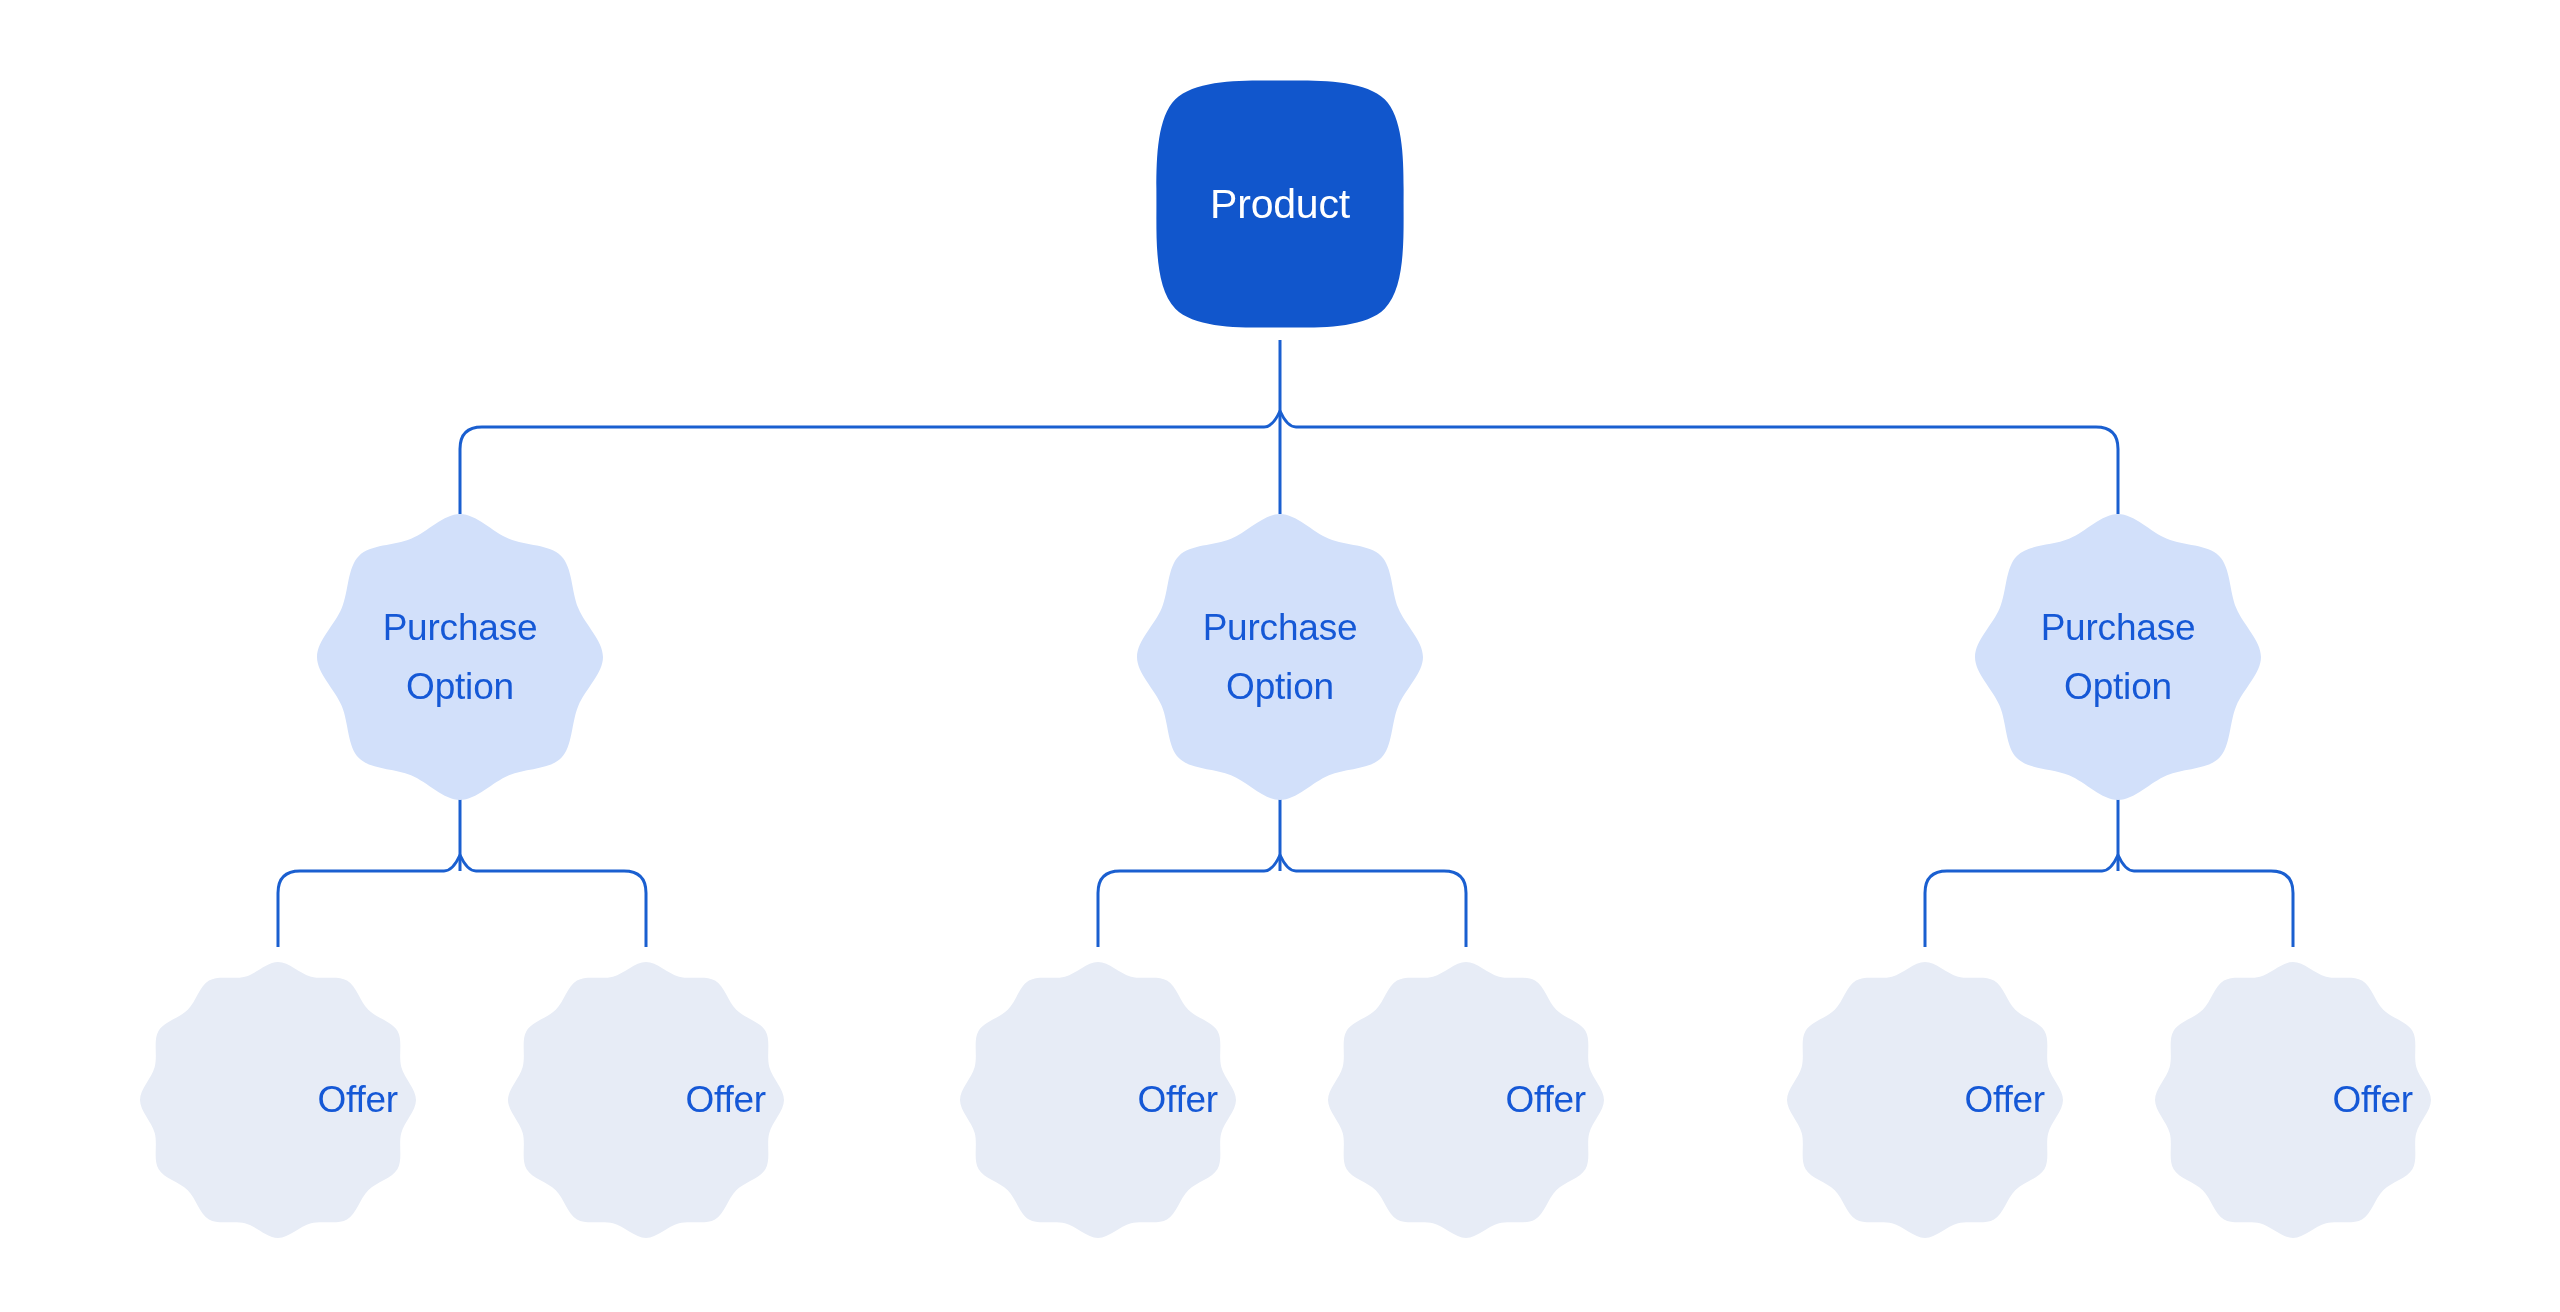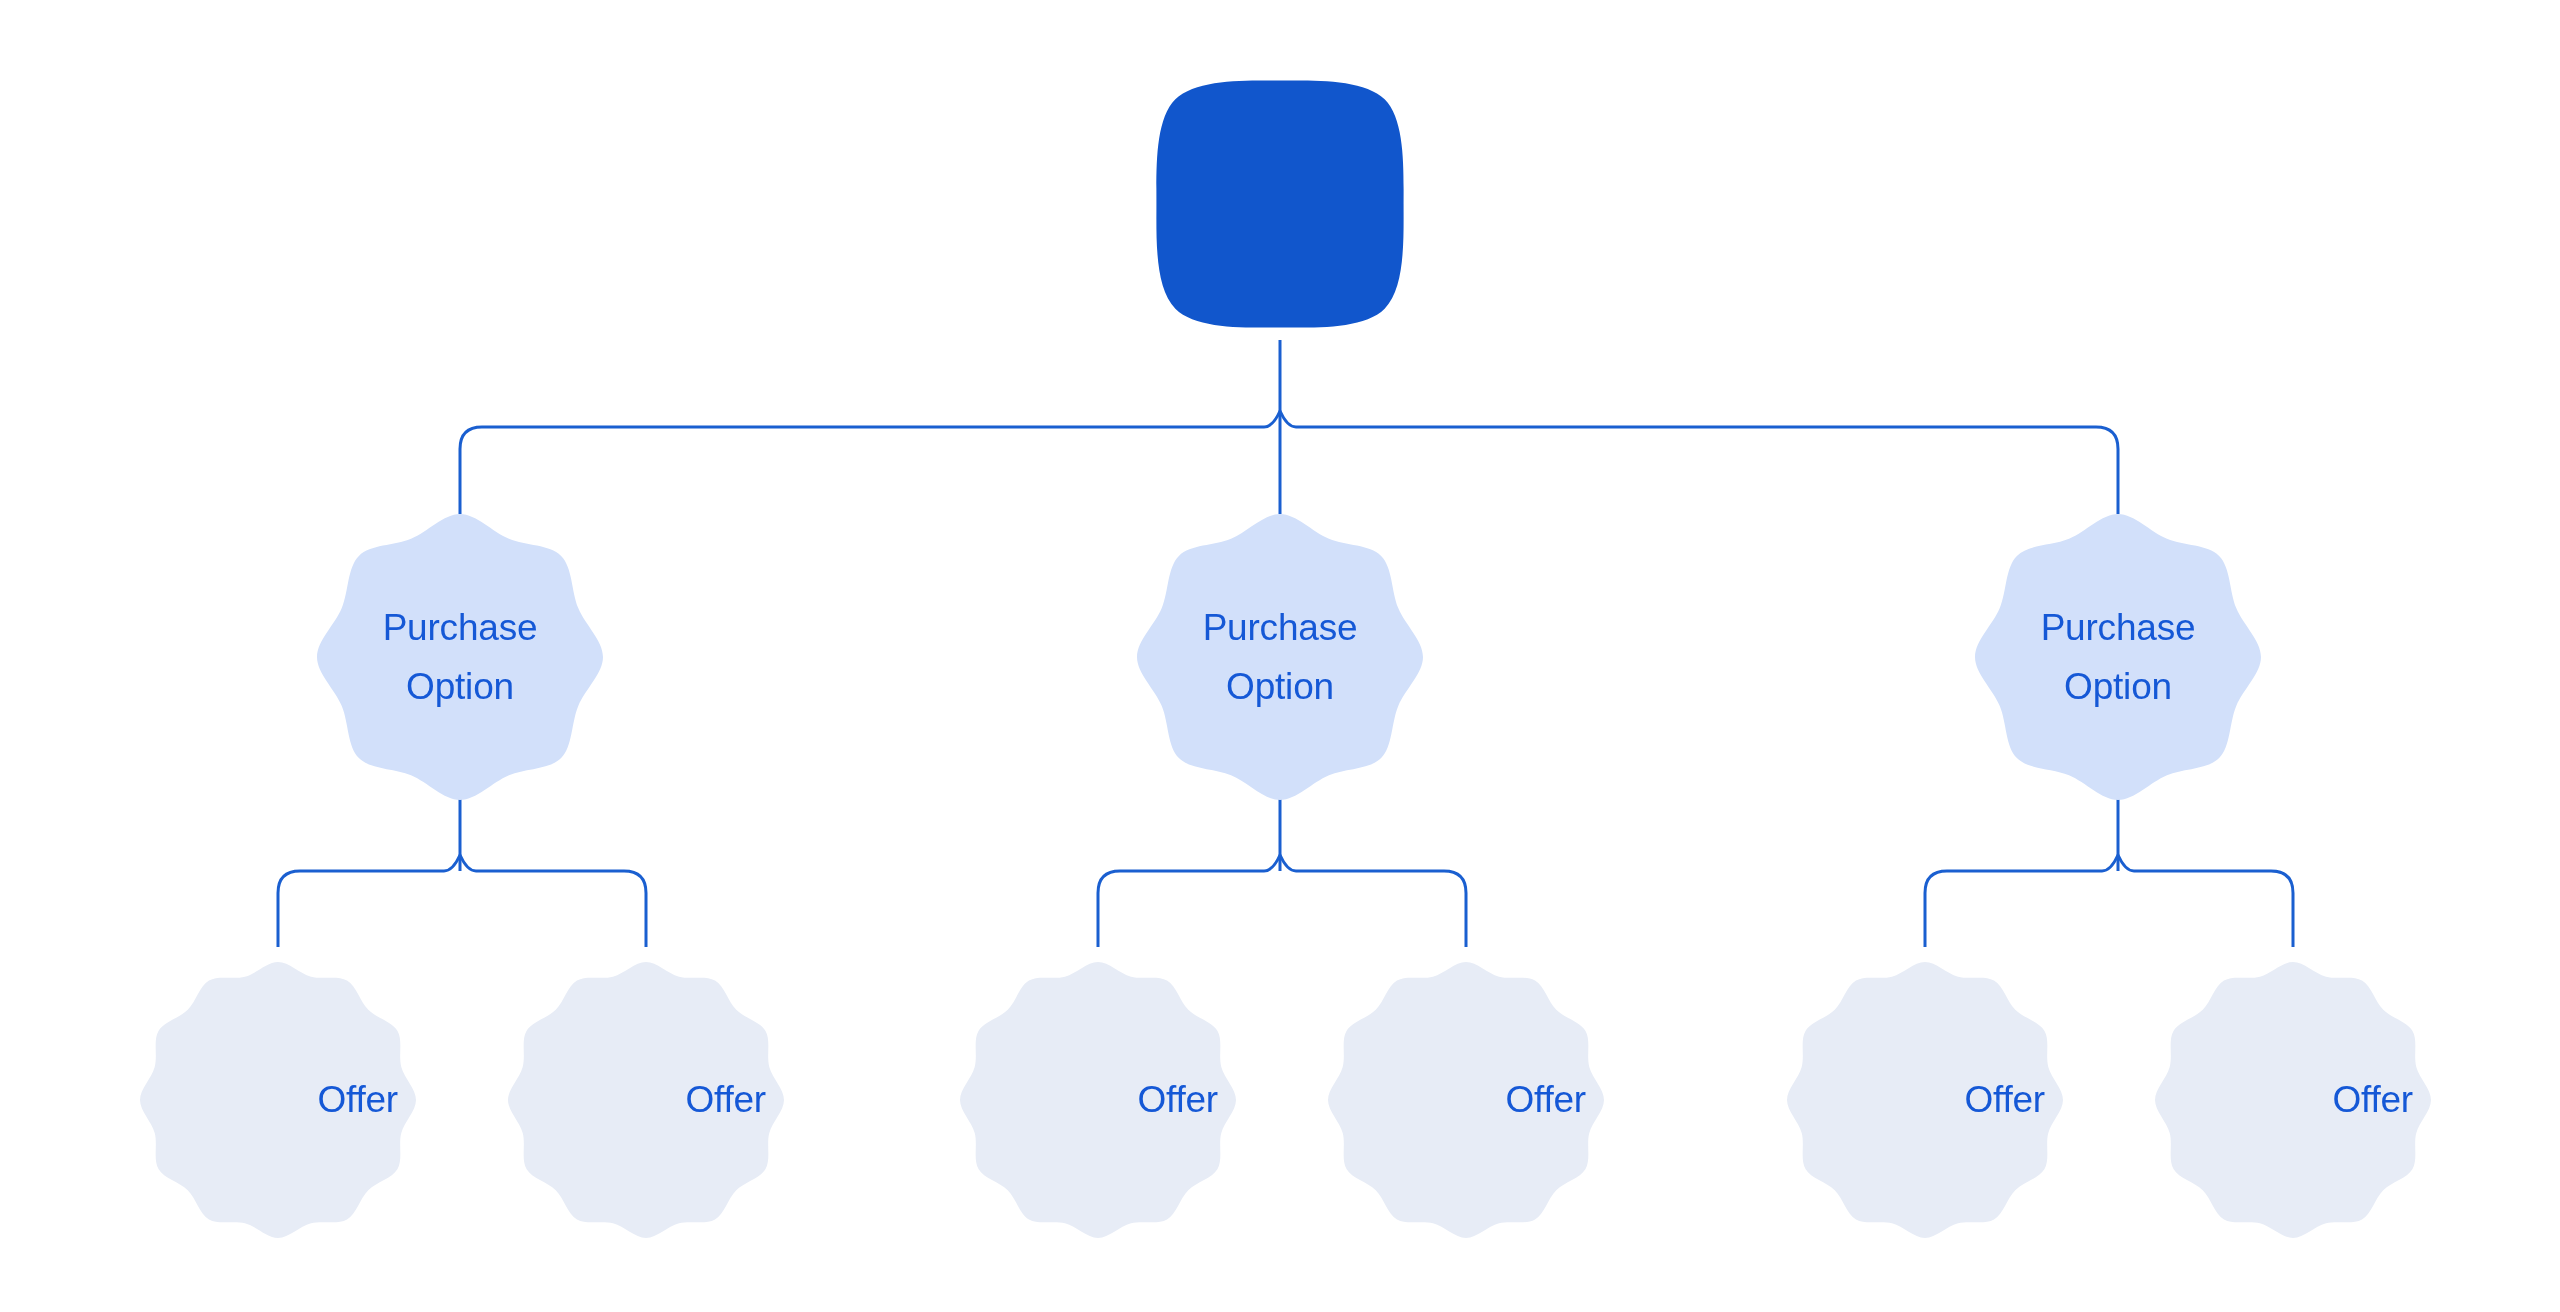--- a/index.html
+++ b/index.html
@@ -78,20 +78,21 @@
         <path d="M 2118.00 514.00 C 2134.33 514.00, 2150.13 531.78, 2166.98 538.76 C 2183.83 545.74, 2207.57 544.34, 2219.12 555.88 C 2230.66 567.43, 2229.26 591.17, 2236.24 608.02 C 2243.22 624.87, 2261.00 640.67, 2261.00 657.00 C 2261.00 673.33, 2243.22 689.13, 2236.24 705.98 C 2229.26 722.83, 2230.66 746.57, 2219.12 758.12 C 2207.57 769.66, 2183.83 768.26, 2166.98 775.24 C 2150.13 782.22, 2134.33 800.00, 2118.00 800.00 C 2101.67 800.00, 2085.87 782.22, 2069.02 775.24 C 2052.17 768.26, 2028.43 769.66, 2016.88 758.12 C 2005.34 746.57, 2006.74 722.83, 1999.76 705.98 C 1992.78 689.13, 1975.00 673.33, 1975.00 657.00 C 1975.00 640.67, 1992.78 624.87, 1999.76 608.02 C 2006.74 591.17, 2005.34 567.43, 2016.88 555.88 C 2028.43 544.34, 2052.17 545.74, 2069.02 538.76 C 2085.87 531.78, 2101.67 514.00, 2118.00 514.00 Z" fill="#d2e0fa"></path>
         <path d="M 278.00 962.00 C 289.01 962.00, 299.54 973.62, 311.04 976.70 C 322.54 979.78, 337.46 974.98, 347.00 980.49 C 356.54 985.99, 359.84 1001.32, 368.26 1009.74 C 376.68 1018.16, 392.01 1021.46, 397.51 1031.00 C 403.02 1040.54, 398.22 1055.46, 401.30 1066.96 C 404.38 1078.46, 416.00 1088.99, 416.00 1100.00 C 416.00 1111.01, 404.38 1121.54, 401.30 1133.04 C 398.22 1144.54, 403.02 1159.46, 397.51 1169.00 C 392.01 1178.54, 376.68 1181.84, 368.26 1190.26 C 359.84 1198.68, 356.54 1214.01, 347.00 1219.51 C 337.46 1225.02, 322.54 1220.22, 311.04 1223.30 C 299.54 1226.38, 289.01 1238.00, 278.00 1238.00 C 266.99 1238.00, 256.46 1226.38, 244.96 1223.30 C 233.46 1220.22, 218.54 1225.02, 209.00 1219.51 C 199.46 1214.01, 196.16 1198.68, 187.74 1190.26 C 179.32 1181.84, 163.99 1178.54, 158.49 1169.00 C 152.98 1159.46, 157.78 1144.54, 154.70 1133.04 C 151.62 1121.54, 140.00 1111.01, 140.00 1100.00 C 140.00 1088.99, 151.62 1078.46, 154.70 1066.96 C 157.78 1055.46, 152.98 1040.54, 158.49 1031.00 C 163.99 1021.46, 179.32 1018.16, 187.74 1009.74 C 196.16 1001.32, 199.46 985.99, 209.00 980.49 C 218.54 974.98, 233.46 979.78, 244.96 976.70 C 256.46 973.62, 266.99 962.00, 278.00 962.00 Z" fill="#e7ecf6"></path>
         <path d="M 646.00 962.00 C 657.01 962.00, 667.54 973.62, 679.04 976.70 C 690.54 979.78, 705.46 974.98, 715.00 980.49 C 724.54 985.99, 727.84 1001.32, 736.26 1009.74 C 744.68 1018.16, 760.01 1021.46, 765.51 1031.00 C 771.02 1040.54, 766.22 1055.46, 769.30 1066.96 C 772.38 1078.46, 784.00 1088.99, 784.00 1100.00 C 784.00 1111.01, 772.38 1121.54, 769.30 1133.04 C 766.22 1144.54, 771.02 1159.46, 765.51 1169.00 C 760.01 1178.54, 744.68 1181.84, 736.26 1190.26 C 727.84 1198.68, 724.54 1214.01, 715.00 1219.51 C 705.46 1225.02, 690.54 1220.22, 679.04 1223.30 C 667.54 1226.38, 657.01 1238.00, 646.00 1238.00 C 634.99 1238.00, 624.46 1226.38, 612.96 1223.30 C 601.46 1220.22, 586.54 1225.02, 577.00 1219.51 C 567.46 1214.01, 564.16 1198.68, 555.74 1190.26 C 547.32 1181.84, 531.99 1178.54, 526.49 1169.00 C 520.98 1159.46, 525.78 1144.54, 522.70 1133.04 C 519.62 1121.54, 508.00 1111.01, 508.00 1100.00 C 508.00 1088.99, 519.62 1078.46, 522.70 1066.96 C 525.78 1055.46, 520.98 1040.54, 526.49 1031.00 C 531.99 1021.46, 547.32 1018.16, 555.74 1009.74 C 564.16 1001.32, 567.46 985.99, 577.00 980.49 C 586.54 974.98, 601.46 979.78, 612.96 976.70 C 624.46 973.62, 634.99 962.00, 646.00 962.00 Z" fill="#e7ecf6"></path>
         <path d="M 1098.00 962.00 C 1109.01 962.00, 1119.54 973.62, 1131.04 976.70 C 1142.54 979.78, 1157.46 974.98, 1167.00 980.49 C 1176.54 985.99, 1179.84 1001.32, 1188.26 1009.74 C 1196.68 1018.16, 1212.01 1021.46, 1217.51 1031.00 C 1223.02 1040.54, 1218.22 1055.46, 1221.30 1066.96 C 1224.38 1078.46, 1236.00 1088.99, 1236.00 1100.00 C 1236.00 1111.01, 1224.38 1121.54, 1221.30 1133.04 C 1218.22 1144.54, 1223.02 1159.46, 1217.51 1169.00 C 1212.01 1178.54, 1196.68 1181.84, 1188.26 1190.26 C 1179.84 1198.68, 1176.54 1214.01, 1167.00 1219.51 C 1157.46 1225.02, 1142.54 1220.22, 1131.04 1223.30 C 1119.54 1226.38, 1109.01 1238.00, 1098.00 1238.00 C 1086.99 1238.00, 1076.46 1226.38, 1064.96 1223.30 C 1053.46 1220.22, 1038.54 1225.02, 1029.00 1219.51 C 1019.46 1214.01, 1016.16 1198.68, 1007.74 1190.26 C 999.32 1181.84, 983.99 1178.54, 978.49 1169.00 C 972.98 1159.46, 977.78 1144.54, 974.70 1133.04 C 971.62 1121.54, 960.00 1111.01, 960.00 1100.00 C 960.00 1088.99, 971.62 1078.46, 974.70 1066.96 C 977.78 1055.46, 972.98 1040.54, 978.49 1031.00 C 983.99 1021.46, 999.32 1018.16, 1007.74 1009.74 C 1016.16 1001.32, 1019.46 985.99, 1029.00 980.49 C 1038.54 974.98, 1053.46 979.78, 1064.96 976.70 C 1076.46 973.62, 1086.99 962.00, 1098.00 962.00 Z" fill="#e7ecf6"></path>
         <path d="M 1466.00 962.00 C 1477.01 962.00, 1487.54 973.62, 1499.04 976.70 C 1510.54 979.78, 1525.46 974.98, 1535.00 980.49 C 1544.54 985.99, 1547.84 1001.32, 1556.26 1009.74 C 1564.68 1018.16, 1580.01 1021.46, 1585.51 1031.00 C 1591.02 1040.54, 1586.22 1055.46, 1589.30 1066.96 C 1592.38 1078.46, 1604.00 1088.99, 1604.00 1100.00 C 1604.00 1111.01, 1592.38 1121.54, 1589.30 1133.04 C 1586.22 1144.54, 1591.02 1159.46, 1585.51 1169.00 C 1580.01 1178.54, 1564.68 1181.84, 1556.26 1190.26 C 1547.84 1198.68, 1544.54 1214.01, 1535.00 1219.51 C 1525.46 1225.02, 1510.54 1220.22, 1499.04 1223.30 C 1487.54 1226.38, 1477.01 1238.00, 1466.00 1238.00 C 1454.99 1238.00, 1444.46 1226.38, 1432.96 1223.30 C 1421.46 1220.22, 1406.54 1225.02, 1397.00 1219.51 C 1387.46 1214.01, 1384.16 1198.68, 1375.74 1190.26 C 1367.32 1181.84, 1351.99 1178.54, 1346.49 1169.00 C 1340.98 1159.46, 1345.78 1144.54, 1342.70 1133.04 C 1339.62 1121.54, 1328.00 1111.01, 1328.00 1100.00 C 1328.00 1088.99, 1339.62 1078.46, 1342.70 1066.96 C 1345.78 1055.46, 1340.98 1040.54, 1346.49 1031.00 C 1351.99 1021.46, 1367.32 1018.16, 1375.74 1009.74 C 1384.16 1001.32, 1387.46 985.99, 1397.00 980.49 C 1406.54 974.98, 1421.46 979.78, 1432.96 976.70 C 1444.46 973.62, 1454.99 962.00, 1466.00 962.00 Z" fill="#e7ecf6"></path>
         <path d="M 1925.00 962.00 C 1936.01 962.00, 1946.54 973.62, 1958.04 976.70 C 1969.54 979.78, 1984.46 974.98, 1994.00 980.49 C 2003.54 985.99, 2006.84 1001.32, 2015.26 1009.74 C 2023.68 1018.16, 2039.01 1021.46, 2044.51 1031.00 C 2050.02 1040.54, 2045.22 1055.46, 2048.30 1066.96 C 2051.38 1078.46, 2063.00 1088.99, 2063.00 1100.00 C 2063.00 1111.01, 2051.38 1121.54, 2048.30 1133.04 C 2045.22 1144.54, 2050.02 1159.46, 2044.51 1169.00 C 2039.01 1178.54, 2023.68 1181.84, 2015.26 1190.26 C 2006.84 1198.68, 2003.54 1214.01, 1994.00 1219.51 C 1984.46 1225.02, 1969.54 1220.22, 1958.04 1223.30 C 1946.54 1226.38, 1936.01 1238.00, 1925.00 1238.00 C 1913.99 1238.00, 1903.46 1226.38, 1891.96 1223.30 C 1880.46 1220.22, 1865.54 1225.02, 1856.00 1219.51 C 1846.46 1214.01, 1843.16 1198.68, 1834.74 1190.26 C 1826.32 1181.84, 1810.99 1178.54, 1805.49 1169.00 C 1799.98 1159.46, 1804.78 1144.54, 1801.70 1133.04 C 1798.62 1121.54, 1787.00 1111.01, 1787.00 1100.00 C 1787.00 1088.99, 1798.62 1078.46, 1801.70 1066.96 C 1804.78 1055.46, 1799.98 1040.54, 1805.49 1031.00 C 1810.99 1021.46, 1826.32 1018.16, 1834.74 1009.74 C 1843.16 1001.32, 1846.46 985.99, 1856.00 980.49 C 1865.54 974.98, 1880.46 979.78, 1891.96 976.70 C 1903.46 973.62, 1913.99 962.00, 1925.00 962.00 Z" fill="#e7ecf6"></path>
         <path d="M 2293.00 962.00 C 2304.01 962.00, 2314.54 973.62, 2326.04 976.70 C 2337.54 979.78, 2352.46 974.98, 2362.00 980.49 C 2371.54 985.99, 2374.84 1001.32, 2383.26 1009.74 C 2391.68 1018.16, 2407.01 1021.46, 2412.51 1031.00 C 2418.02 1040.54, 2413.22 1055.46, 2416.30 1066.96 C 2419.38 1078.46, 2431.00 1088.99, 2431.00 1100.00 C 2431.00 1111.01, 2419.38 1121.54, 2416.30 1133.04 C 2413.22 1144.54, 2418.02 1159.46, 2412.51 1169.00 C 2407.01 1178.54, 2391.68 1181.84, 2383.26 1190.26 C 2374.84 1198.68, 2371.54 1214.01, 2362.00 1219.51 C 2352.46 1225.02, 2337.54 1220.22, 2326.04 1223.30 C 2314.54 1226.38, 2304.01 1238.00, 2293.00 1238.00 C 2281.99 1238.00, 2271.46 1226.38, 2259.96 1223.30 C 2248.46 1220.22, 2233.54 1225.02, 2224.00 1219.51 C 2214.46 1214.01, 2211.16 1198.68, 2202.74 1190.26 C 2194.32 1181.84, 2178.99 1178.54, 2173.49 1169.00 C 2167.98 1159.46, 2172.78 1144.54, 2169.70 1133.04 C 2166.62 1121.54, 2155.00 1111.01, 2155.00 1100.00 C 2155.00 1088.99, 2166.62 1078.46, 2169.70 1066.96 C 2172.78 1055.46, 2167.98 1040.54, 2173.49 1031.00 C 2178.99 1021.46, 2194.32 1018.16, 2202.74 1009.74 C 2211.16 1001.32, 2214.46 985.99, 2224.00 980.49 C 2233.54 974.98, 2248.46 979.78, 2259.96 976.70 C 2271.46 973.62, 2281.99 962.00, 2293.00 962.00 Z" fill="#e7ecf6"></path>
       </g>
   </svg>
 
+  <div class="node-label label-root" id="label-root" style="left: 1130px; width: 300px; top: 179px;">Product</div>
 
   <div class="node-label label-mid" id="label-mid-0" style="left: 330px; width: 260px; top: 598px;">Purchase
 Option</div>
   <div class="node-label label-mid" id="label-mid-1" style="left: 1150px; width: 260px; top: 598px;">Purchase
 Option</div>
   <div class="node-label label-mid" id="label-mid-2" style="left: 1988px; width: 260px; top: 598px;">Purchase
 Option</div>
 
   <div class="node-label label-leaf" id="label-leaf-0" style="left: 158px; width: 240px; top: 1077px;">Offer</div>
   <div class="node-label label-leaf" id="label-leaf-1" style="left: 526px; width: 240px; top: 1077px;">Offer</div>

